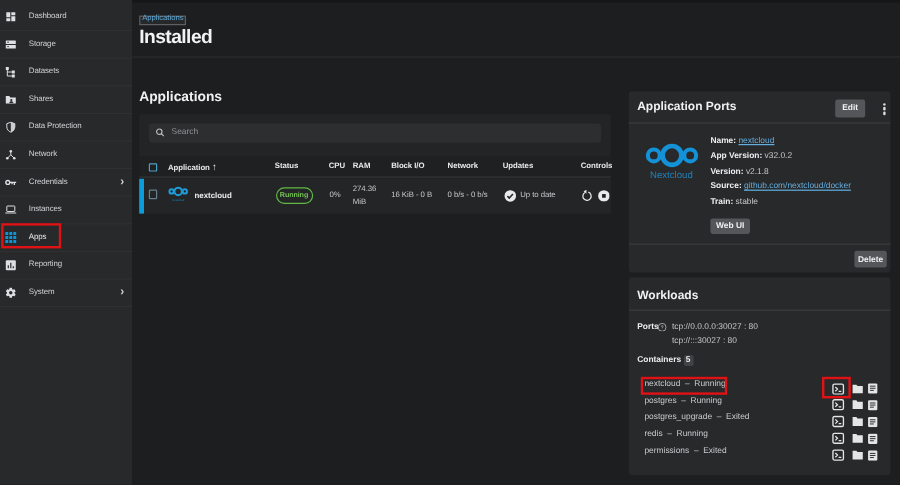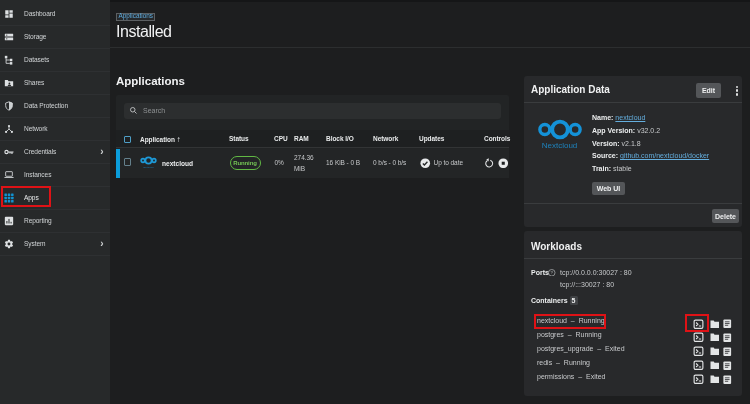--- a/index.html
+++ b/index.html
@@ -148,21 +148,21 @@
         <span class="lbl">System</span>
         <span class="chev">›</span>
       </div>
     </div>
 
   <div class="redbox" style="left:1px;top:185.5px;width:49.5px;height:21.5px;border-width:2.5px;"></div>
 
   <div class="abs" style="left:116px;top:12.5px;height:8px;border:1px solid #5c6063;background:#26282a;padding:0 1.5px;display:flex;align-items:center;">
     <span style="font-size:6.4px;line-height:1;color:#5fabdc;">Applications</span>
   </div>
-  <div class="abs" style="left:116px;top:23.5px;font-size:16px;font-weight:normal;color:#f2f3f4;letter-spacing:-0.45px;line-height:1;">Installed</div>
+  <div class="abs" style="left:116px;top:23.5px;font-size:16px;font-weight:bold;color:#f2f3f4;letter-spacing:-0.45px;line-height:1;">Installed</div>
   <div class="abs" style="left:110px;top:47px;width:640px;height:1px;background:#2c2e2f;"></div>
   <div class="abs" style="left:110px;top:0;width:640px;height:1.5px;background:#151617;"></div>
 
   <div class="abs" style="left:116px;top:75px;font-size:11.5px;font-weight:bold;color:#f0f1f2;">Applications</div>
 
   <div class="abs" style="left:116px;top:95px;width:393px;height:83px;background:#222425;border-radius:2px;"></div>
 
   <div class="abs" style="left:124px;top:103px;width:377px;height:15.5px;background:#2c2e2f;border-radius:3px;display:flex;align-items:center;">
     <svg style="margin-left:5px;" width="9" height="9" viewBox="0 0 24 24">
         <path fill="none" stroke="#b9bbbd" stroke-width="2.6" d="M10 4a6 6 0 1 1 0 12 6 6 0 0 1 0-12zm4.5 10.5L20 20"></path>
@@ -215,21 +215,21 @@
   <svg class="abs" style="left:484px;top:157.5px;" width="10" height="10" viewBox="0 0 24 24">
     <path fill="none" stroke="#e4e6e7" stroke-width="2.5" d="M8.3 5.9 A8.3 8.3 0 1 0 15 5.2"></path>
     <path fill="#e4e6e7" d="M11.5 0.5 L5.5 3.5 L11 8.5 Z"></path>
   </svg>
   <svg class="abs" style="left:497.5px;top:157.5px;" width="10.5" height="10.5" viewBox="0 0 24 24">
     <circle cx="12" cy="12" r="11" fill="#e8eaeb"></circle>
     <rect x="8.5" y="8.5" width="7" height="7" fill="#1e2021"></rect>
   </svg>
 
   <div class="card" style="left:524px;top:76px;width:218px;height:151px;"></div>
-  <div class="abs" style="left:531px;top:84px;font-size:10px;font-weight:bold;color:#f0f1f2;">Application Data</div>
+  <div class="abs" style="left:531px;top:84px;font-size:10px;font-weight:bold;color:#f0f1f2;">Application Ports</div>
   <div class="btn abs" style="left:696px;top:83px;width:25px;height:14.5px;">Edit</div>
   <div class="abs" style="left:735.5px;top:85.5px;width:3px;height:10px;display:flex;flex-direction:column;justify-content:space-between;align-items:center;">
     <div style="width:2.2px;height:2.2px;border-radius:50%;background:#dfe1e2;"></div>
     <div style="width:2.2px;height:2.2px;border-radius:50%;background:#dfe1e2;"></div>
     <div style="width:2.2px;height:2.2px;border-radius:50%;background:#dfe1e2;"></div>
   </div>
   <div class="abs" style="left:524px;top:102px;width:218px;height:1px;background:#3a3c3e;"></div>
 
   <svg class="abs" style="left:536.5px;top:117.5px;" width="46" height="23" viewBox="0 0 88 44">
     <g fill="none" stroke="#1492d8">

